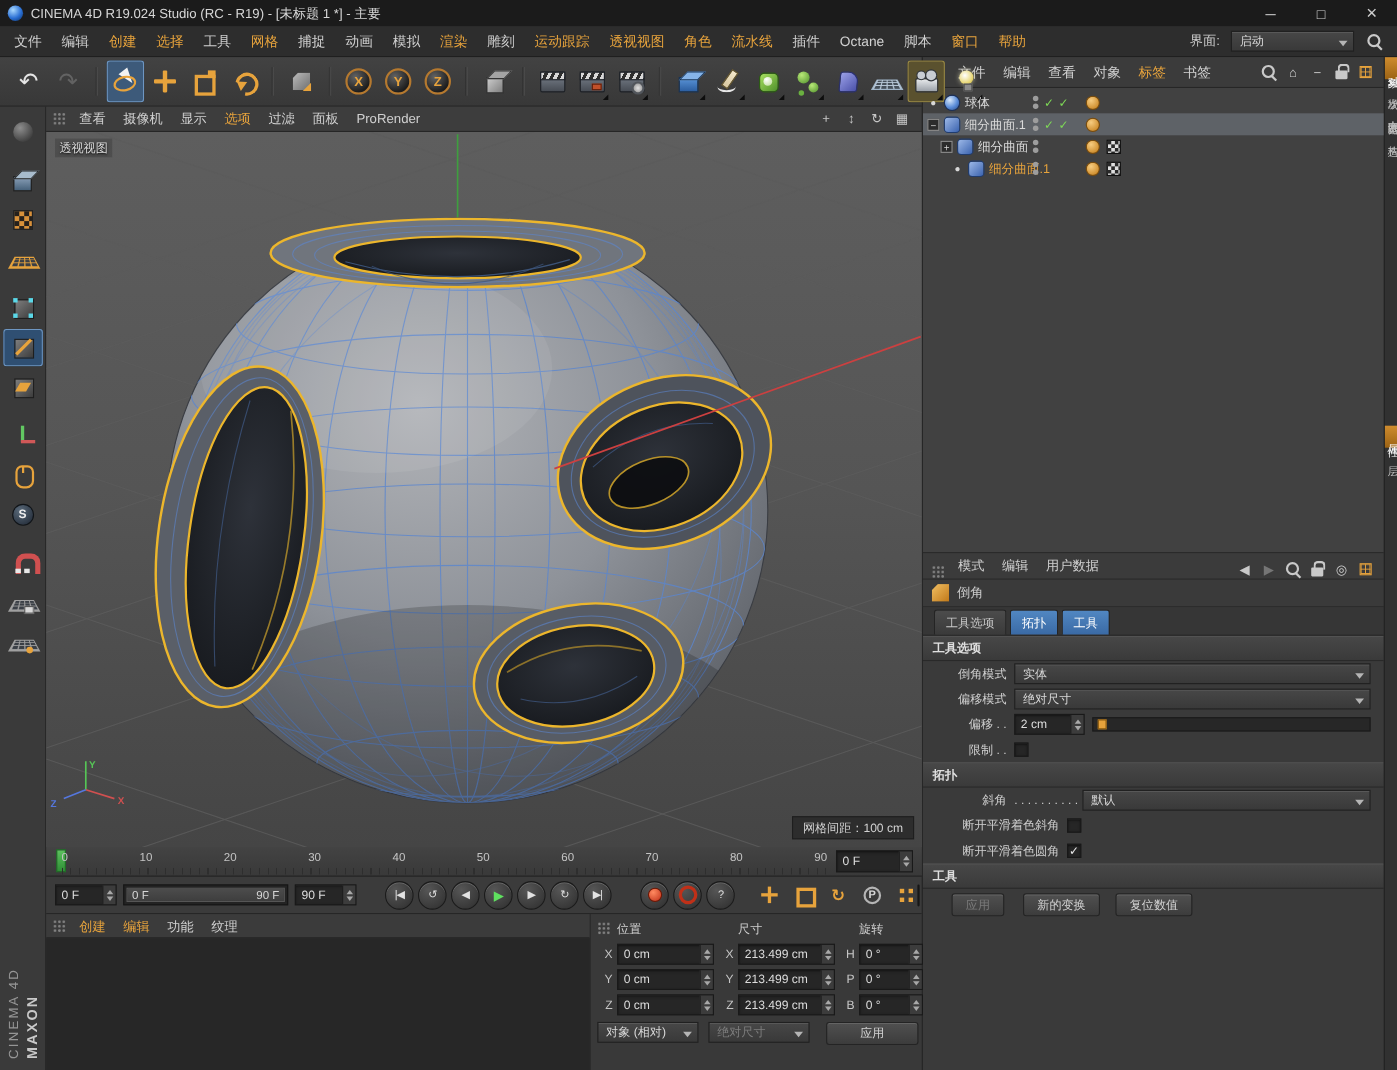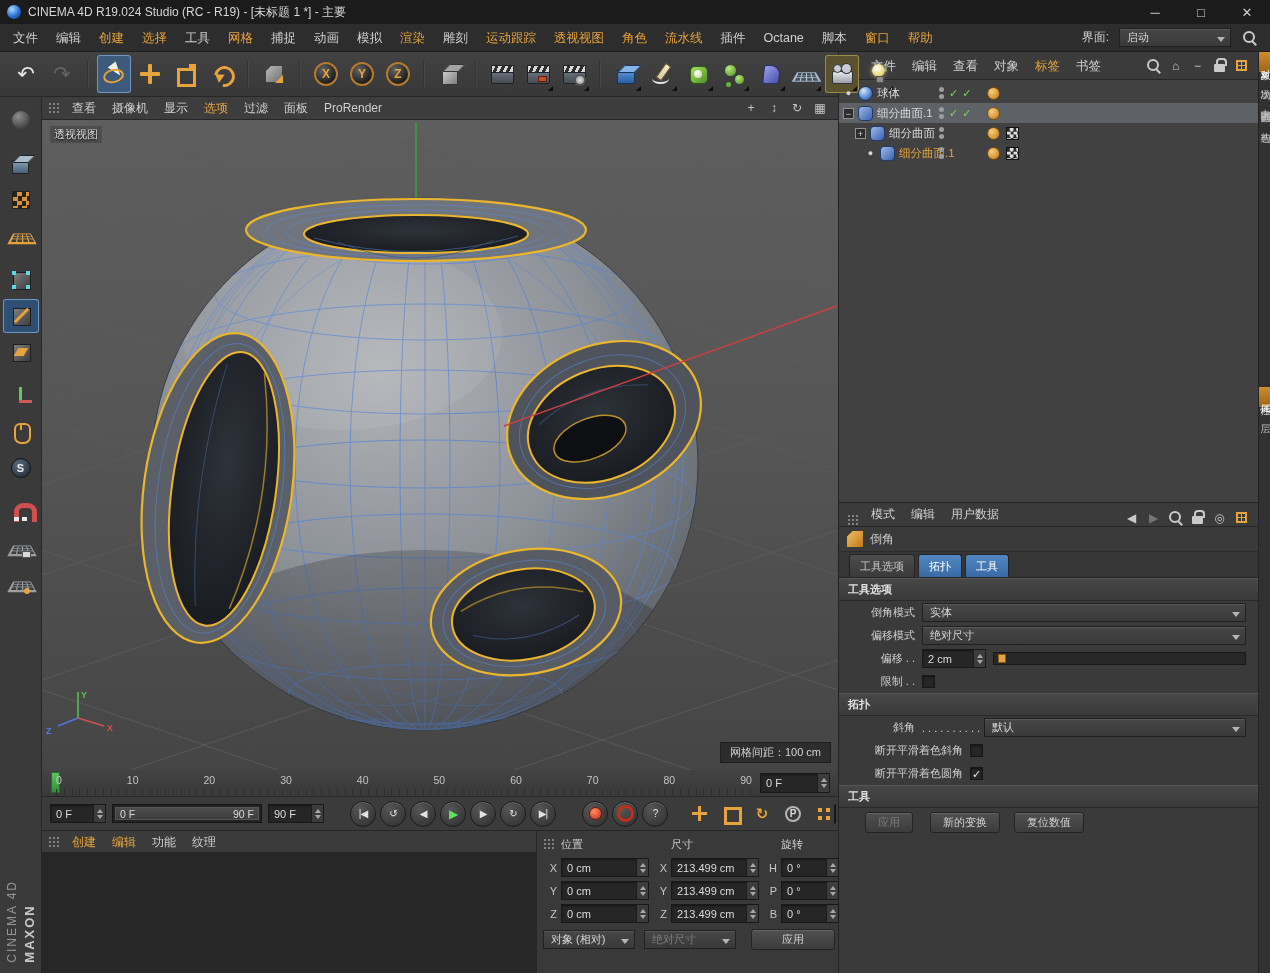--- a/index.html
+++ b/index.html
@@ -171,21 +171,21 @@
 .bottom{flex:1;display:flex;min-height:0}
 .materials{width:495px;display:flex;flex-direction:column;border-right:1px solid #262626;flex:none}
 .matmenu{height:22px;background:#3b3b3b;display:flex;align-items:center;border-bottom:1px solid #262626;padding:0 2px}
 .matmenu .mitem{font-size:12px;line-height:22px;padding:0 8px}
 .matbody{flex:1;background:#272727}
 .coords{flex:1;background:#393939;padding:1px 6px 0;font-size:11px;display:flex;flex-direction:column}
 .crow{display:grid;grid-template-columns:14px 88px 14px 88px 14px 58px;gap:2px 4px;align-items:center;height:23px}
 .crow.hdr{height:24px;color:#cfcfcf}
 .crow.hdr .chead{text-align:left}
 .caxis{text-align:right;color:#c6c6c6}
-.cbot{display:flex;align-items:center;gap:9px;margin-top:4px}
+.cbot{display:flex;align-items:flex-start;gap:9px;margin-top:4px}
 .cbot .drop{width:92px}
 .cbot .btn{width:84px;text-align:center;margin-left:auto;margin-right:4px}
 
 
 .colR{width:420px;display:flex;flex-direction:column;border-left:1px solid #232323;background:#3a3a3a;flex:none}
 .om-menu{height:28px;background:#3b3b3b;display:flex;align-items:center;border-bottom:1px solid #262626;padding:0 4px}
 .om-menu .mitem{font-size:12.5px;line-height:28px;padding:0 8px}
 .corner{margin-left:auto;display:flex;gap:5px;padding-right:4px;align-items:center}
 .om-body{flex:1;background:#414141;border-bottom:1px solid #262626;padding-top:3px;overflow:hidden}
 .objrow{height:20px;display:flex;align-items:center;font-size:11.5px;color:#dadada;position:relative}

